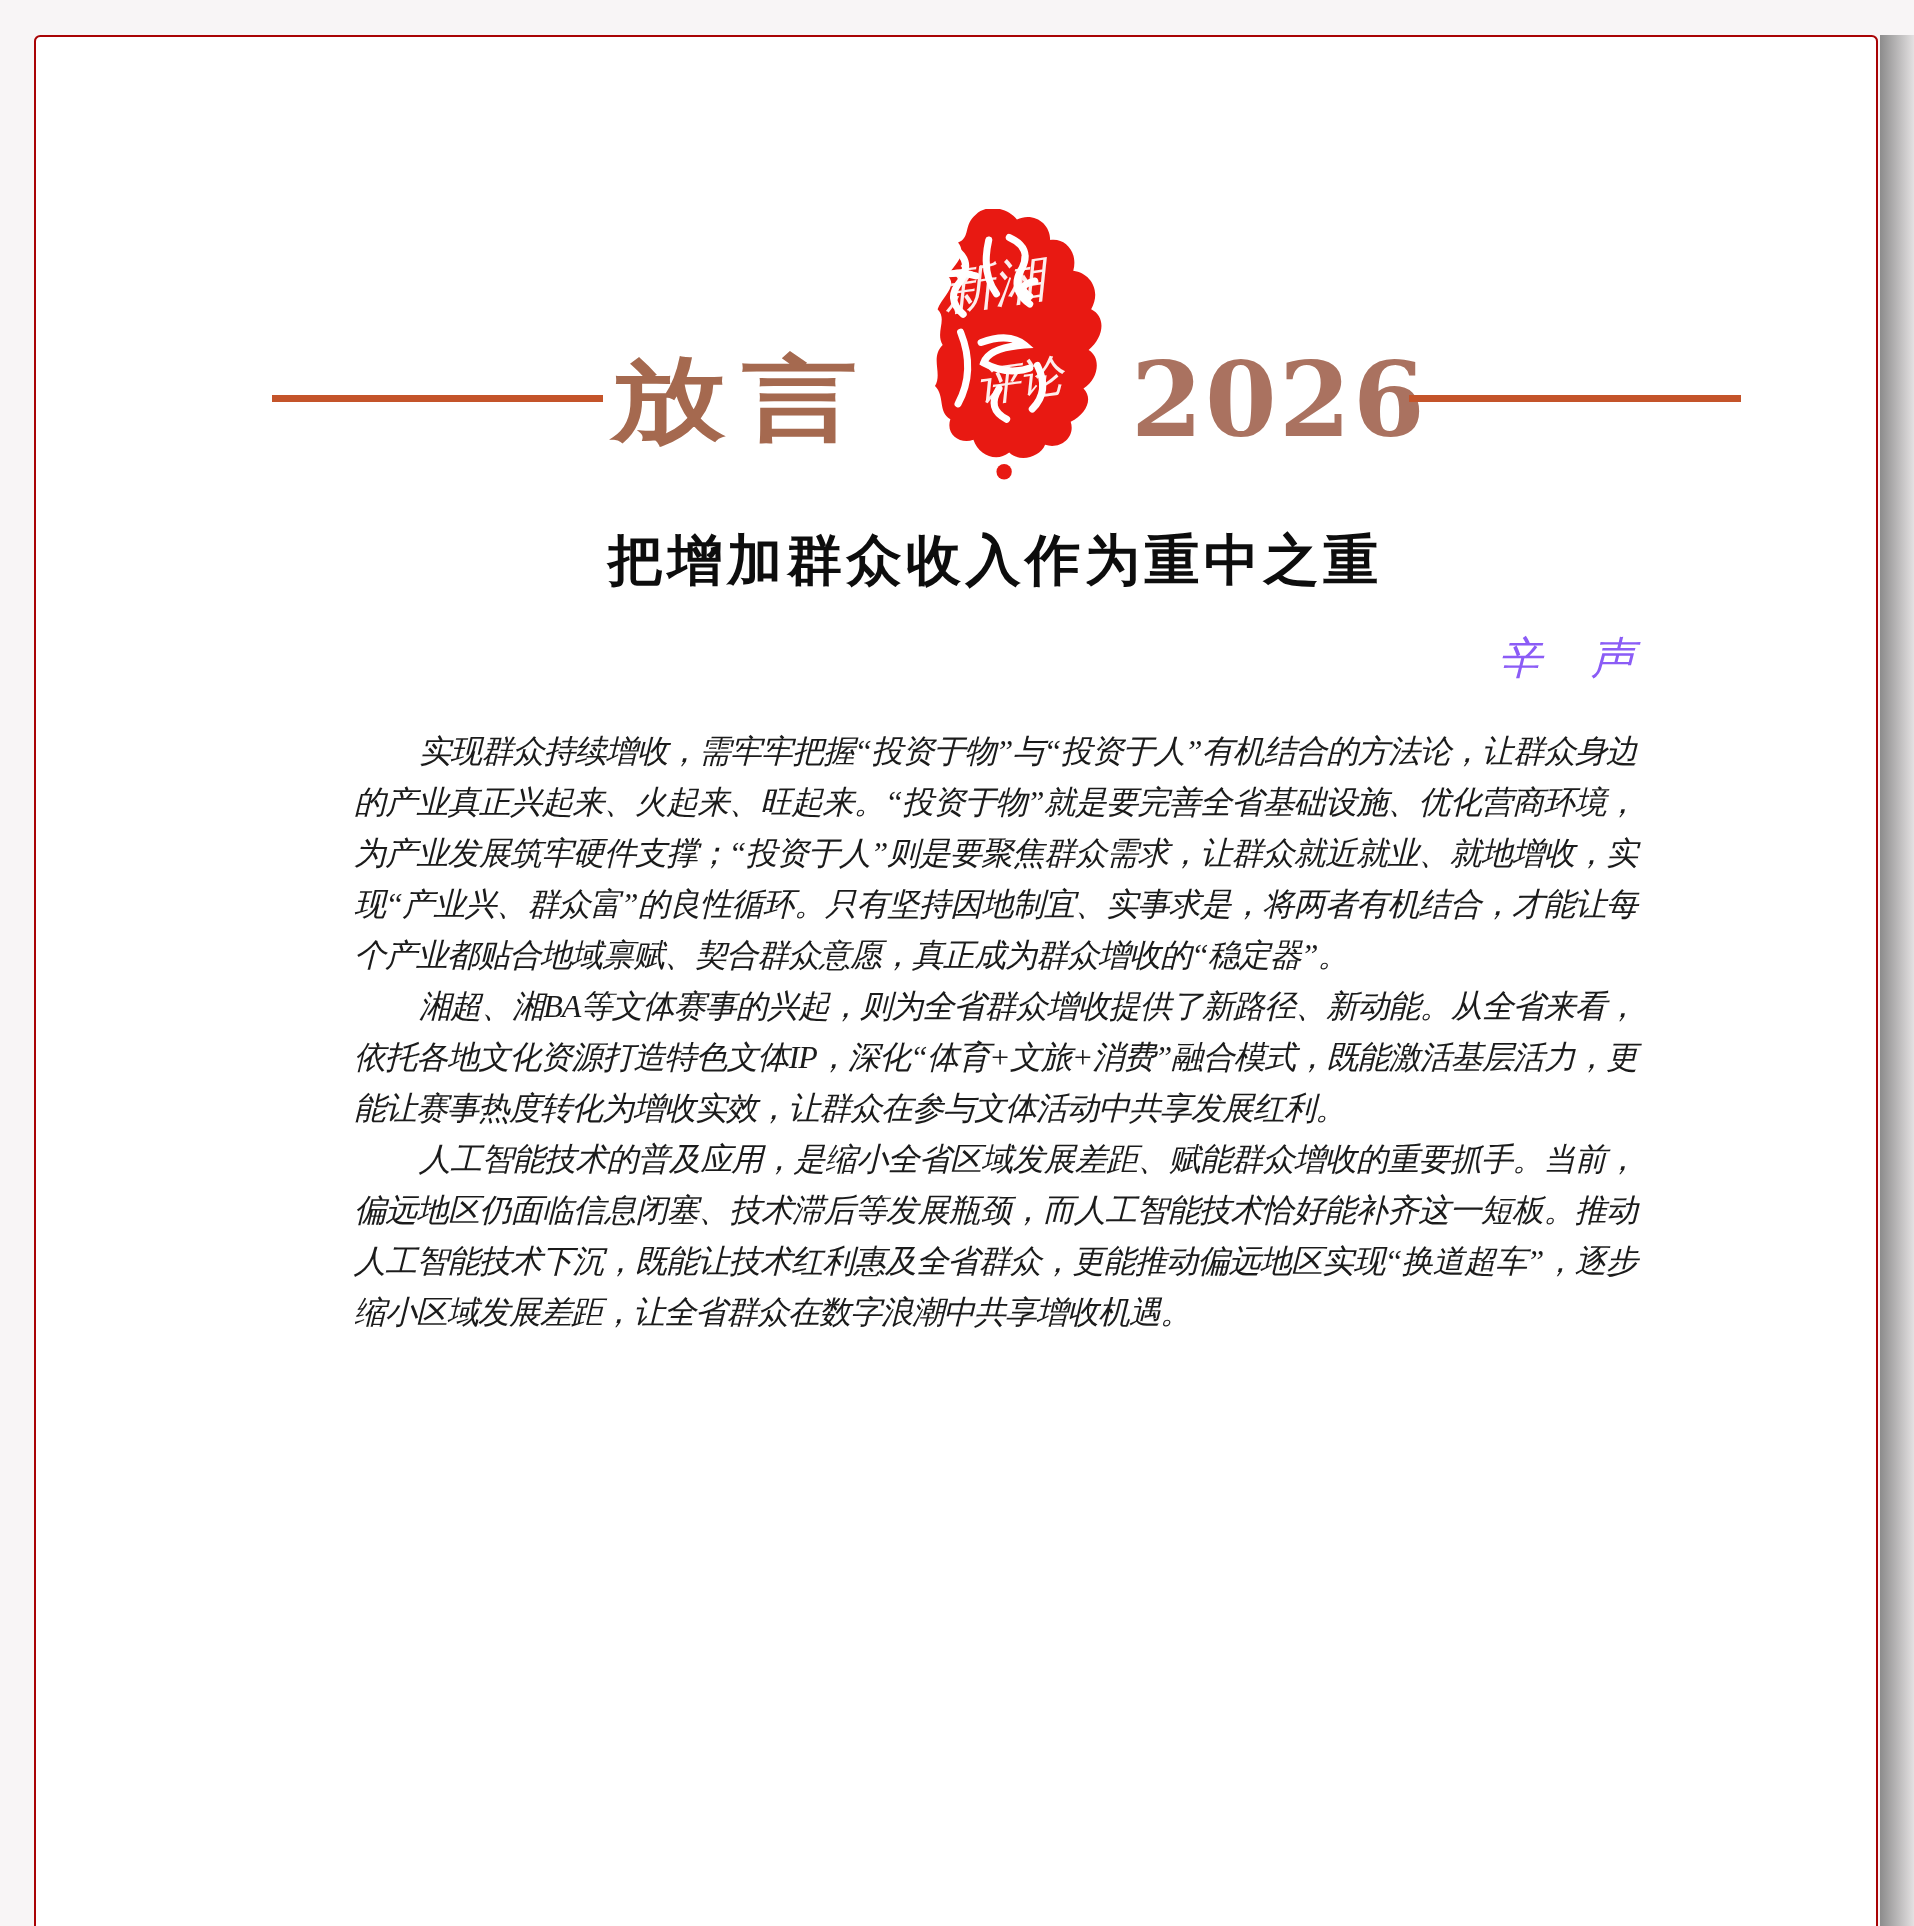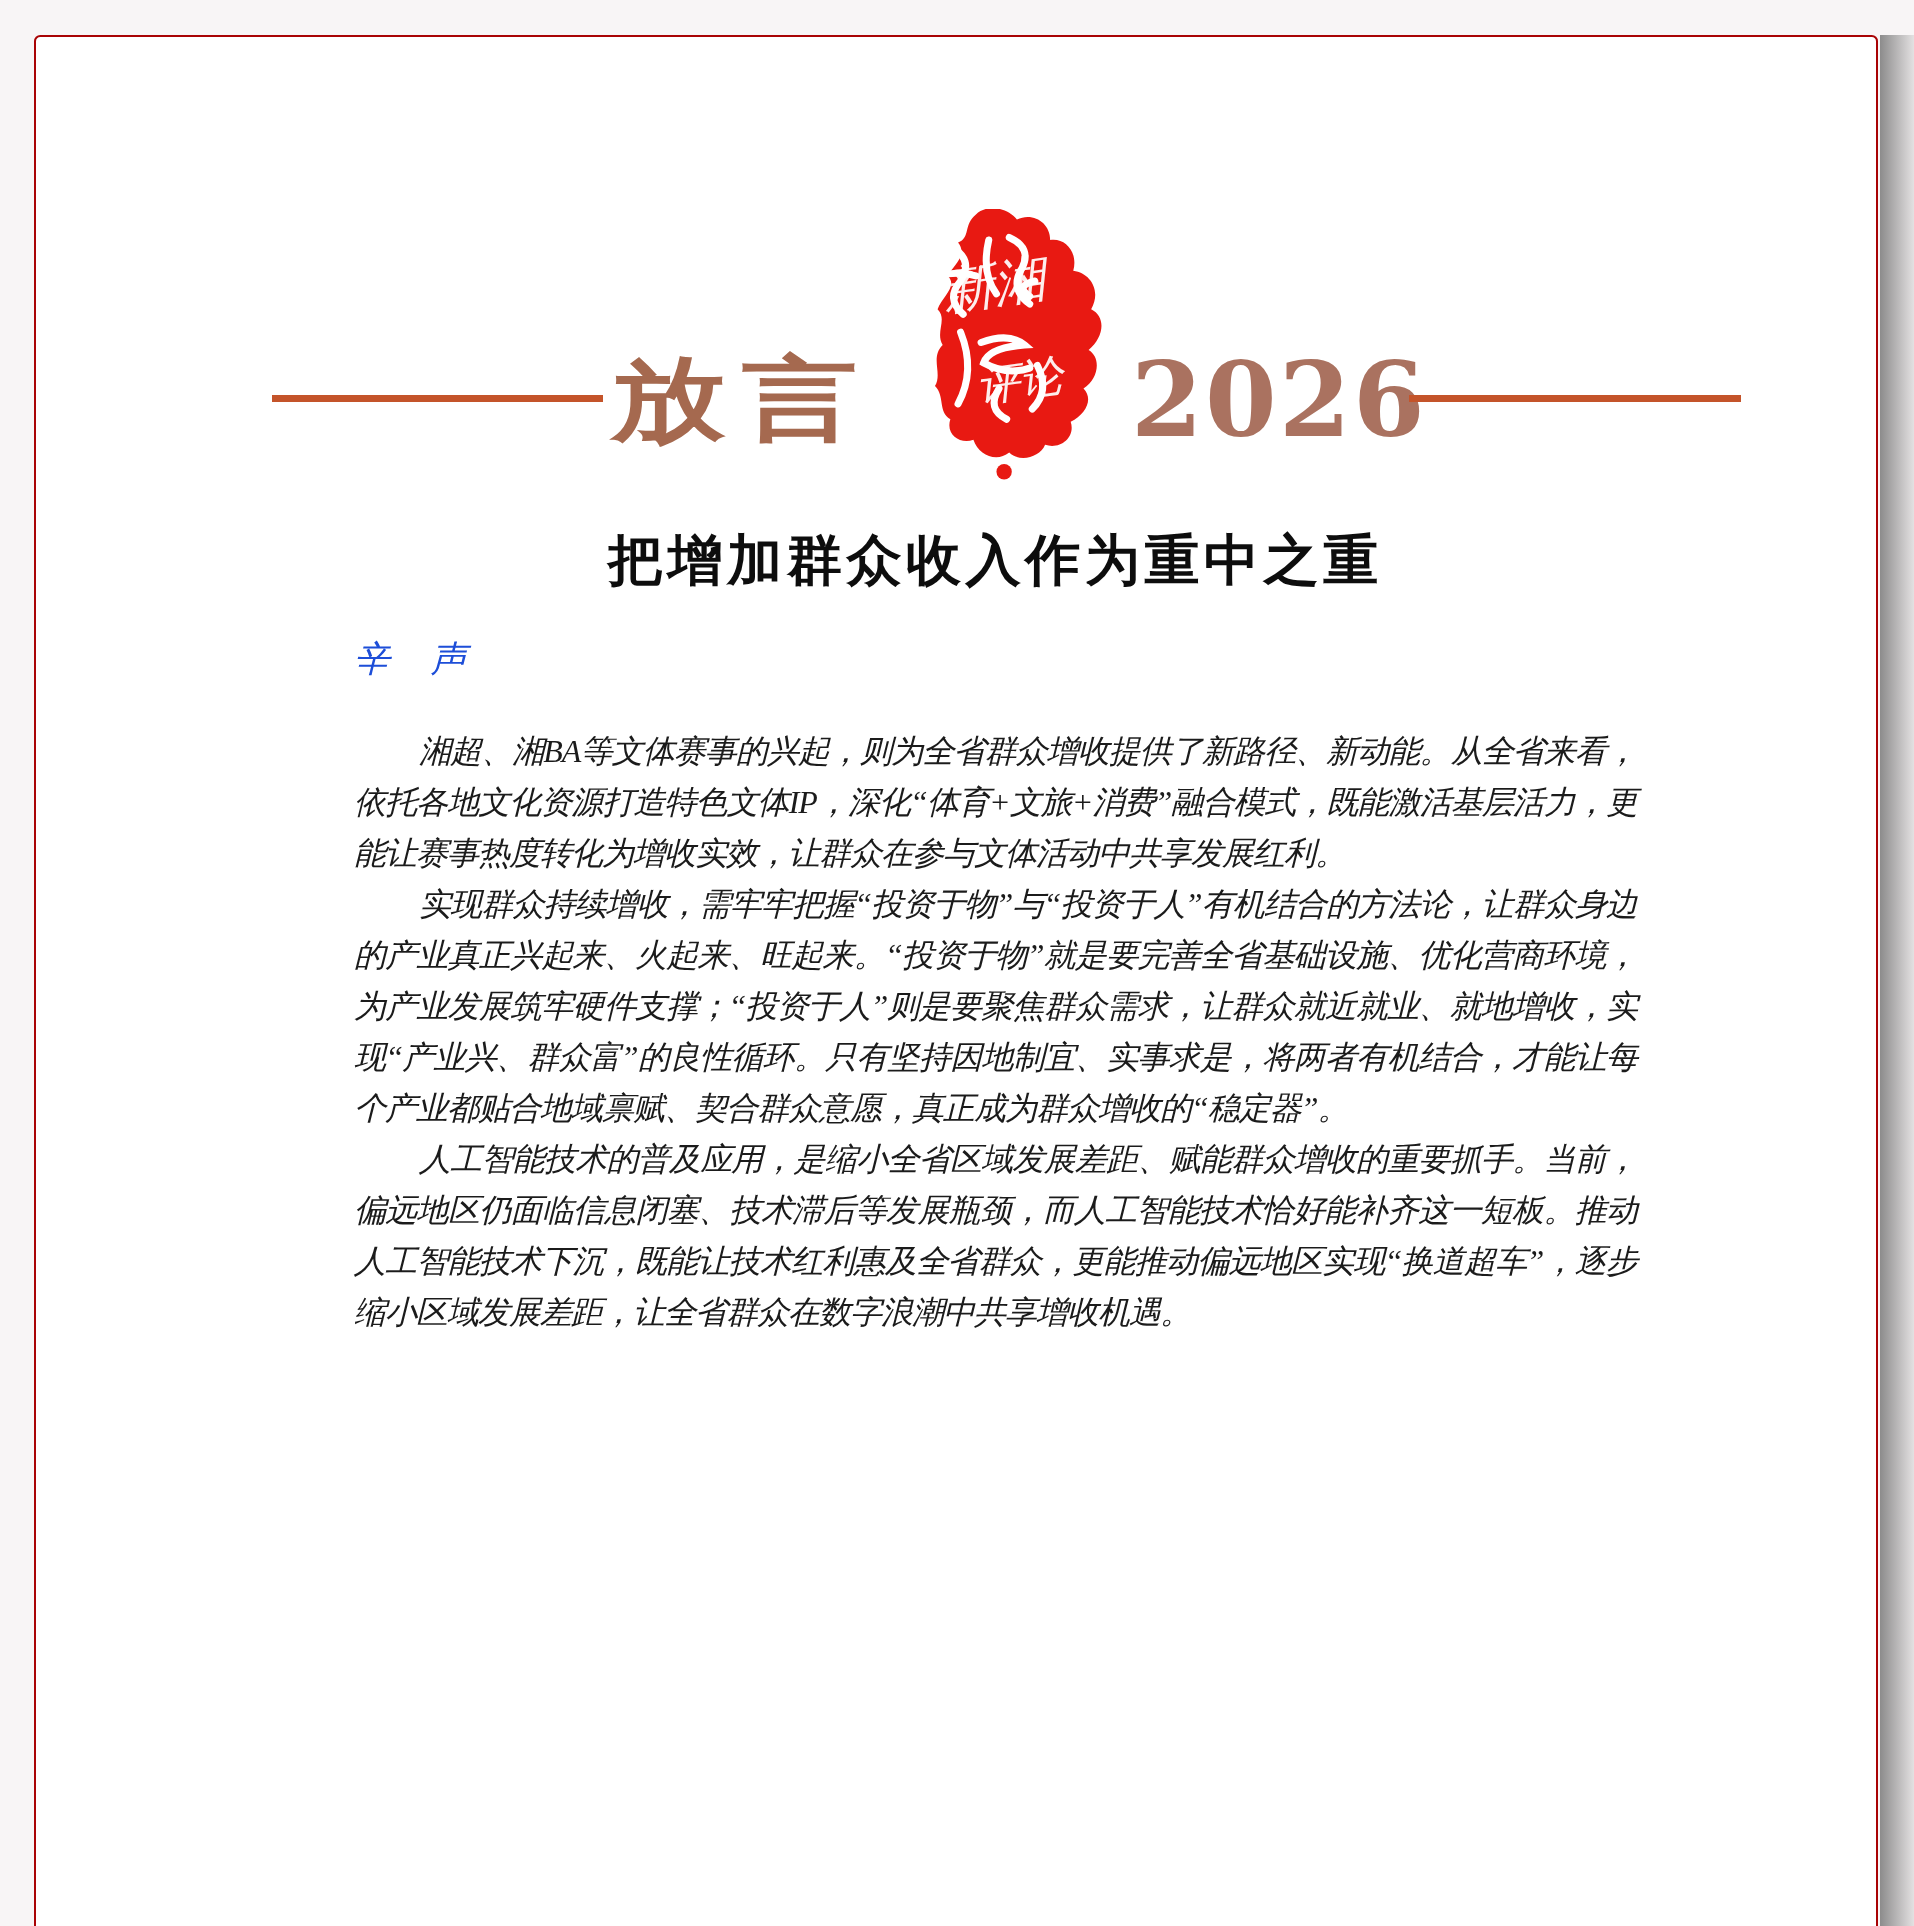--- a/index.html
+++ b/index.html
@@ -37,21 +37,21 @@
     font-size:103px;line-height:116px;letter-spacing:2.3px;color:#aa7260;white-space:nowrap;
   }
   
   .title{
     position:absolute;left:354px;top:516px;width:1283px;
     text-align:center;font-weight:900;font-size:55px;line-height:89px;
     letter-spacing:4.6px;color:#0d0d0d;white-space:nowrap;
   }
   .author{
     position:absolute;left:354px;top:636px;width:1283px;
-    text-align:left;font-size:36px;line-height:46px;color:#1d4ed8;
+    text-align:right;font-size:44px;line-height:46px;color:#8b5cf6;
     letter-spacing:2.3px;font-style:italic;
   }
   .body-text{
     position:absolute;left:354px;top:726px;width:1283px;
     font-size:32px;line-height:51px;letter-spacing:-1px;
     color:#1b1b1b;text-align:justify;text-justify:inter-character;
     font-style:italic;
   }
   .body-text p{margin:0;text-indent:65px;}
 </style>
@@ -82,17 +82,17 @@
   <text x="84" y="150" fill="#ffffff" font-size="34" font-style="italic" font-family="Liberation Serif, serif" opacity="0.92" transform="rotate(-8 84 150)">评论</text>
 </svg>
 
 <div class="year">2026</div>
 <div class="hline right"></div>
 
 <h1 class="title" style="margin:0;">把增加群众收入作为重中之重</h1>
 <div class="author">辛　声</div>
 
 <div class="body-text">
+    <p>实现群众持续增收，需牢牢把握“投资于物”与“投资于人”有机结合的方法论，让群众身边的产业真正兴起来、火起来、旺起来。“投资于物”就是要完善全省基础设施、优化营商环境，为产业发展筑牢硬件支撑；“投资于人”则是要聚焦群众需求，让群众就近就业、就地增收，实现“产业兴、群众富”的良性循环。只有坚持因地制宜、实事求是，将两者有机结合，才能让每个产业都贴合地域禀赋、契合群众意愿，真正成为群众增收的“稳定器”。</p>
     <p>湘超、湘BA等文体赛事的兴起，则为全省群众增收提供了新路径、新动能。从全省来看，依托各地文化资源打造特色文体IP，深化“体育+文旅+消费”融合模式，既能激活基层活力，更能让赛事热度转化为增收实效，让群众在参与文体活动中共享发展红利。</p>
-    <p>实现群众持续增收，需牢牢把握“投资于物”与“投资于人”有机结合的方法论，让群众身边的产业真正兴起来、火起来、旺起来。“投资于物”就是要完善全省基础设施、优化营商环境，为产业发展筑牢硬件支撑；“投资于人”则是要聚焦群众需求，让群众就近就业、就地增收，实现“产业兴、群众富”的良性循环。只有坚持因地制宜、实事求是，将两者有机结合，才能让每个产业都贴合地域禀赋、契合群众意愿，真正成为群众增收的“稳定器”。</p>
     <p>人工智能技术的普及应用，是缩小全省区域发展差距、赋能群众增收的重要抓手。当前，偏远地区仍面临信息闭塞、技术滞后等发展瓶颈，而人工智能技术恰好能补齐这一短板。推动人工智能技术下沉，既能让技术红利惠及全省群众，更能推动偏远地区实现“换道超车”，逐步缩小区域发展差距，让全省群众在数字浪潮中共享增收机遇。</p>
   </div>
 
 
 </body></html>

